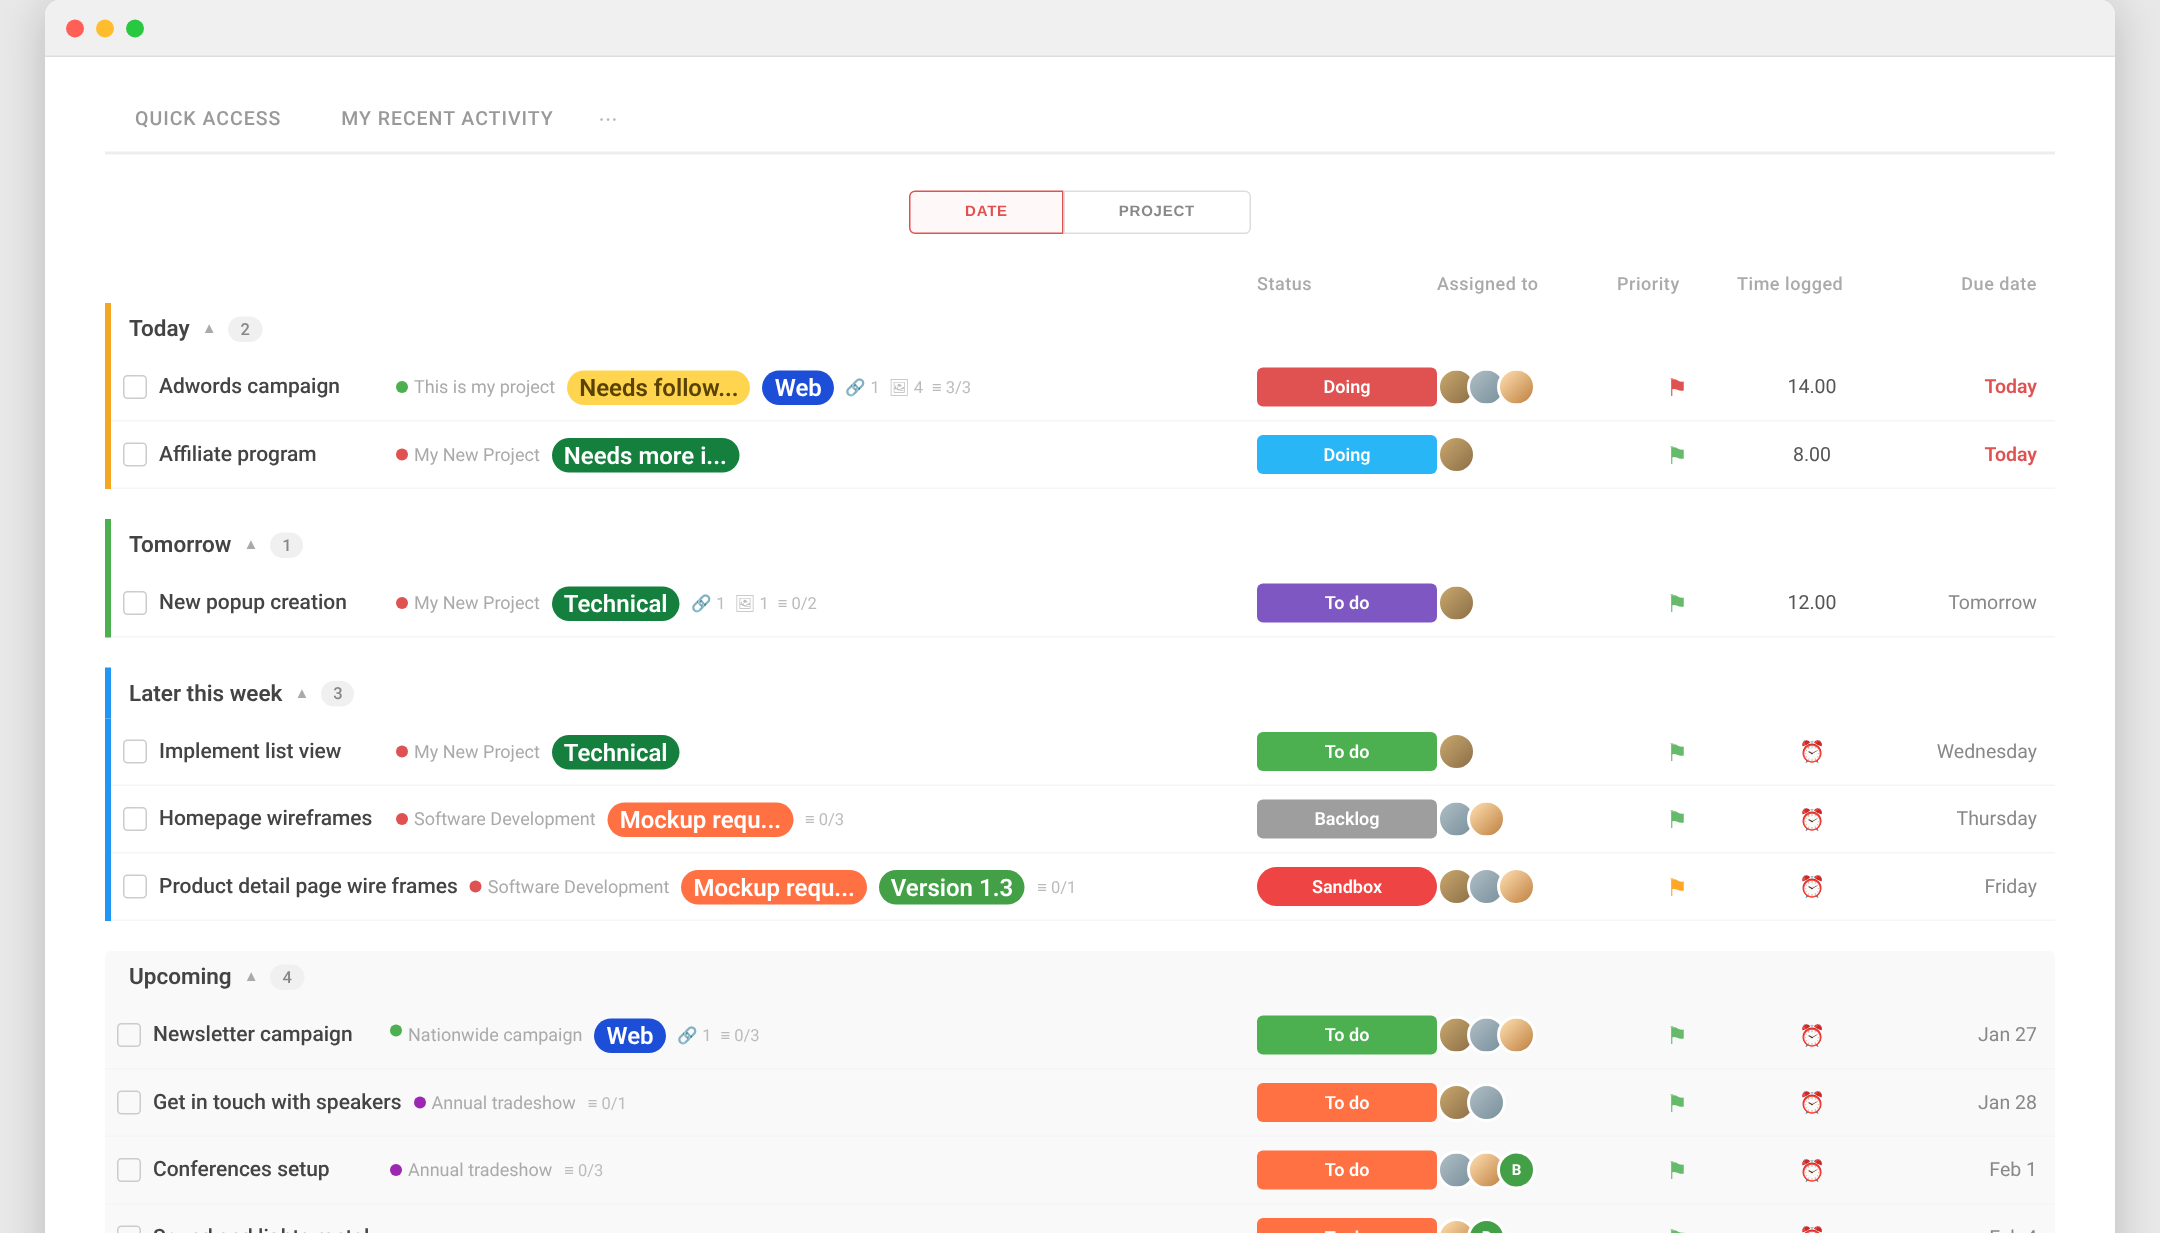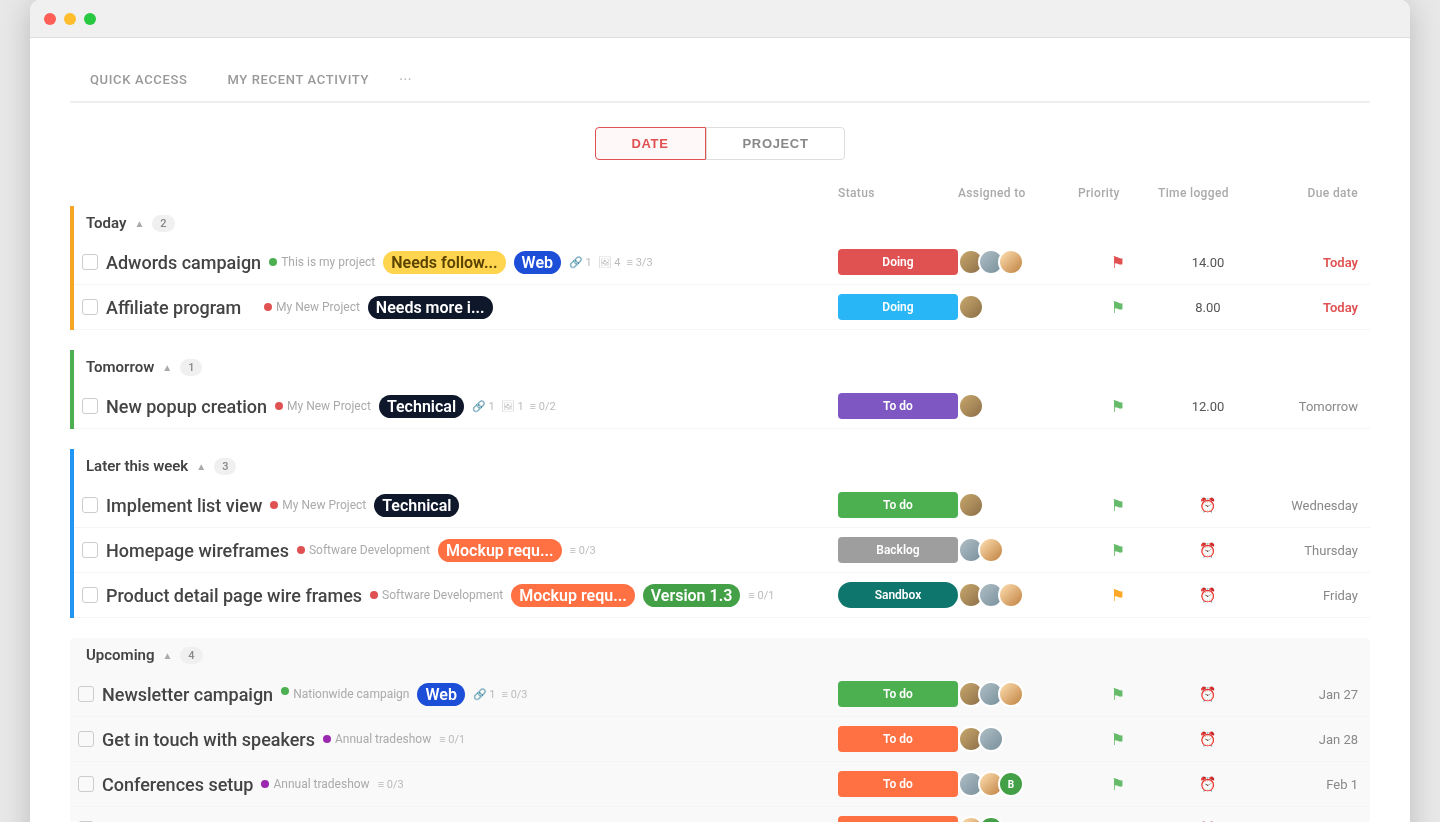--- a/index.html
+++ b/index.html
@@ -77,21 +77,21 @@
     }
     
     .view-toggle {
       display: flex;
       justify-content: center;
       margin-bottom: 20px;
     }
     .toggle-btn {
       padding: 8px 36px;
       border: 1px solid #ddd;
-      font-size: 13px;
+      font-size: 10px;
       font-weight: 600;
       cursor: pointer;
       letter-spacing: 0.05em;
       background: #fff;
       color: #888;
     }
     .toggle-btn.active {
       background: #fff8f8;
       color: #e05252;
       border-color: #e05252;
@@ -146,57 +146,57 @@
     }
     .task-info {
       display: flex;
       align-items: center;
       gap: 8px;
       flex-wrap: wrap;
     }
     .task-name {
       font-weight: 500;
       color: #444;
-      font-size: 18px;
+      font-size: 14px;
       min-width: 150px;
     }
     .project-dot {
       width: 8px; height: 8px; border-radius: 50%; display: inline-block;
     }
     .project-name { font-size: 12px; color: #aaa; }
     .tag {
       font-size: 16px;
       padding: 2px 8px;
       border-radius: 12px;
       font-weight: 600;
       white-space: nowrap;
     }
     .tag-yellow { background: #ffd54f; color: #5a4200; }
     .tag-blue { background: #1d4ed8; color: #fff; }
-    .tag-teal { background: #0f172a; color: #fff; }
+    .tag-teal { background: #15803d; color: #fff; }
     .tag-orange { background: #ff7043; color: #fff; }
     .tag-green { background: #43a047; color: #fff; }
     .task-meta { display: flex; align-items: center; gap: 6px; font-size: 11px; color: #bbb; }
     
     .status-cell { }
     .status-badge {
       padding: 6px 12px;
       border-radius: 4px;
       font-size: 12px;
       font-weight: 600;
       color: #fff;
       text-align: center;
       min-width: 100px;
     }
     .status-doing { background: #e05252; }
     .status-doing-blue { background: #29b6f6; }
     .status-todo { background: #4caf50; }
     .status-todo-orange { background: #ff7043; }
     .status-backlog { background: #9e9e9e; }
-    .status-sandbox { background: #0f766e; border-radius: 13px; }
+    .status-sandbox { background: #ef4444; border-radius: 13px; }
     .status-todo-purple { background: #7e57c2; }
     
     .assigned-cell { display: flex; align-items: center; }
     .avatar-group { display: flex; }
     .avatar {
       width: 26px; height: 26px; border-radius: 50%;
       border: 2px solid #fff;
       margin-left: -6px;
       font-size: 10px;
       display: flex; align-items: center; justify-content: center;

